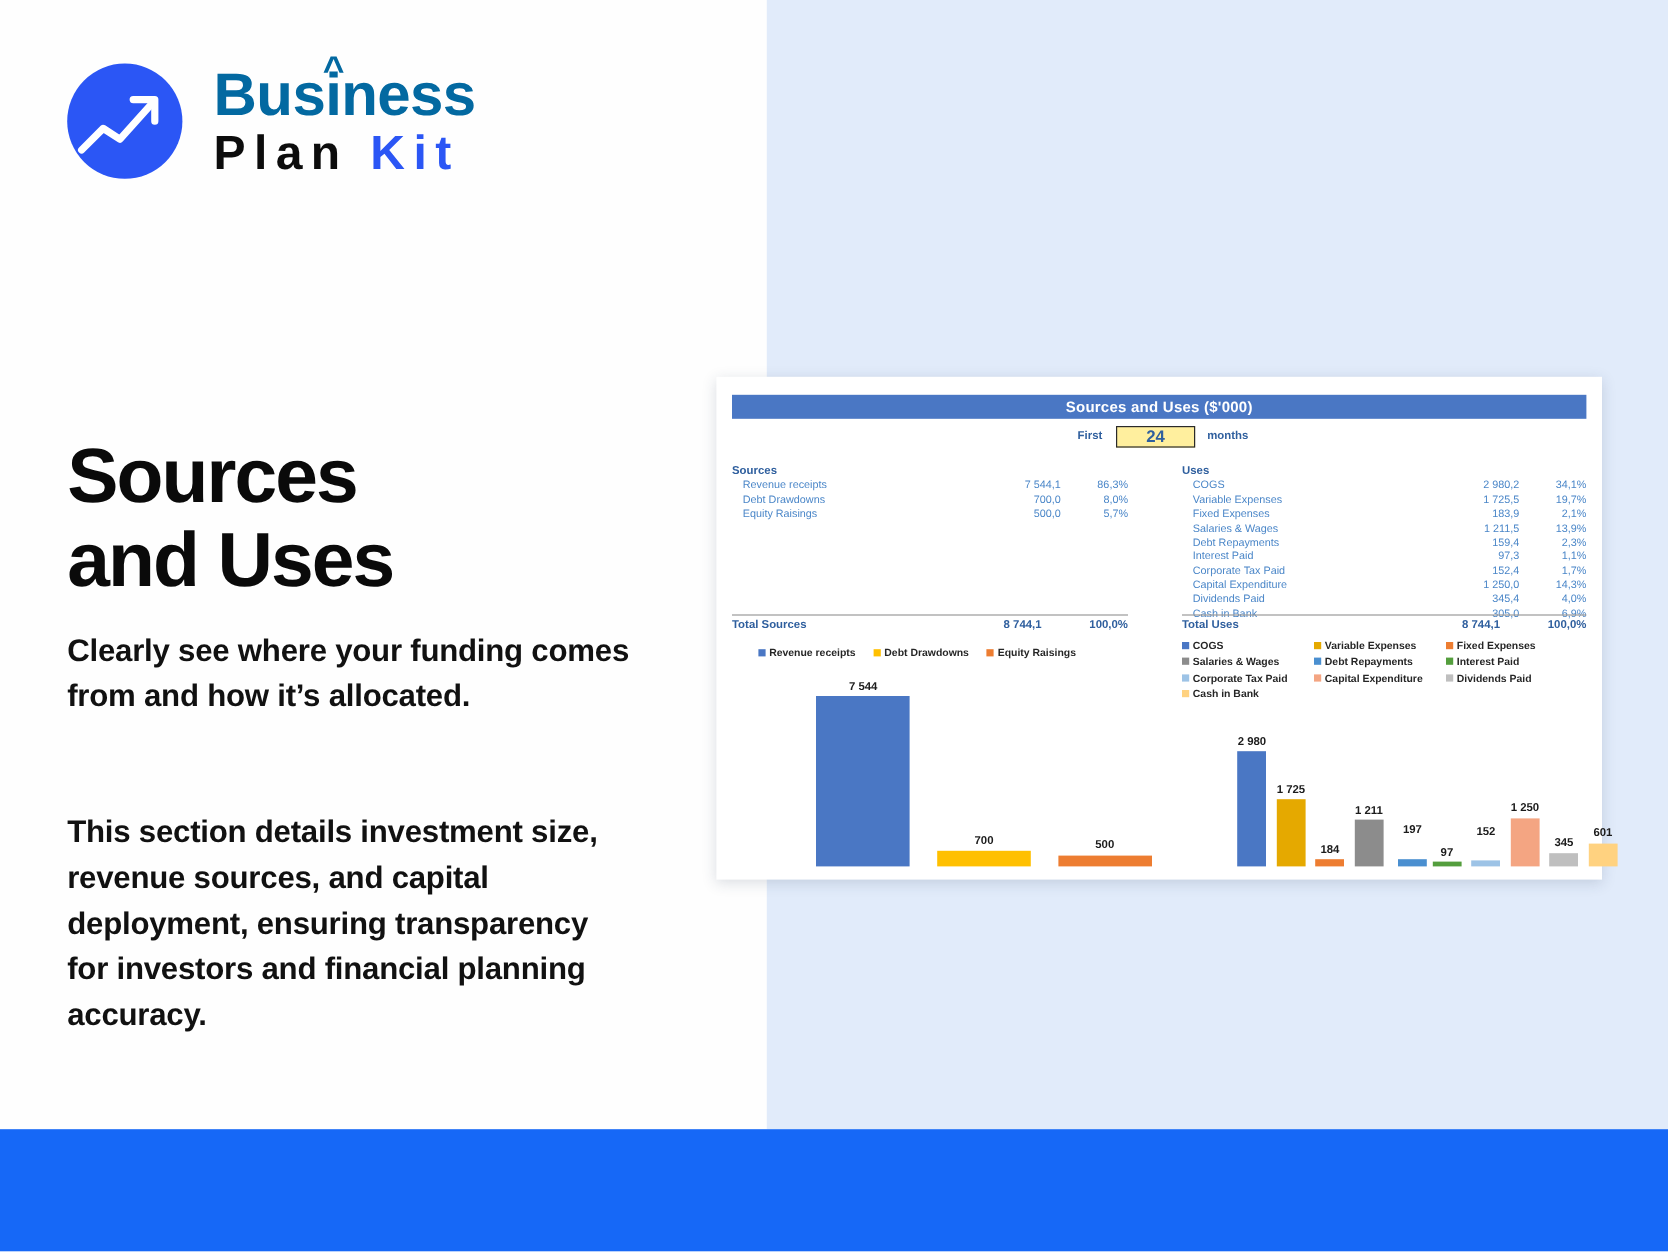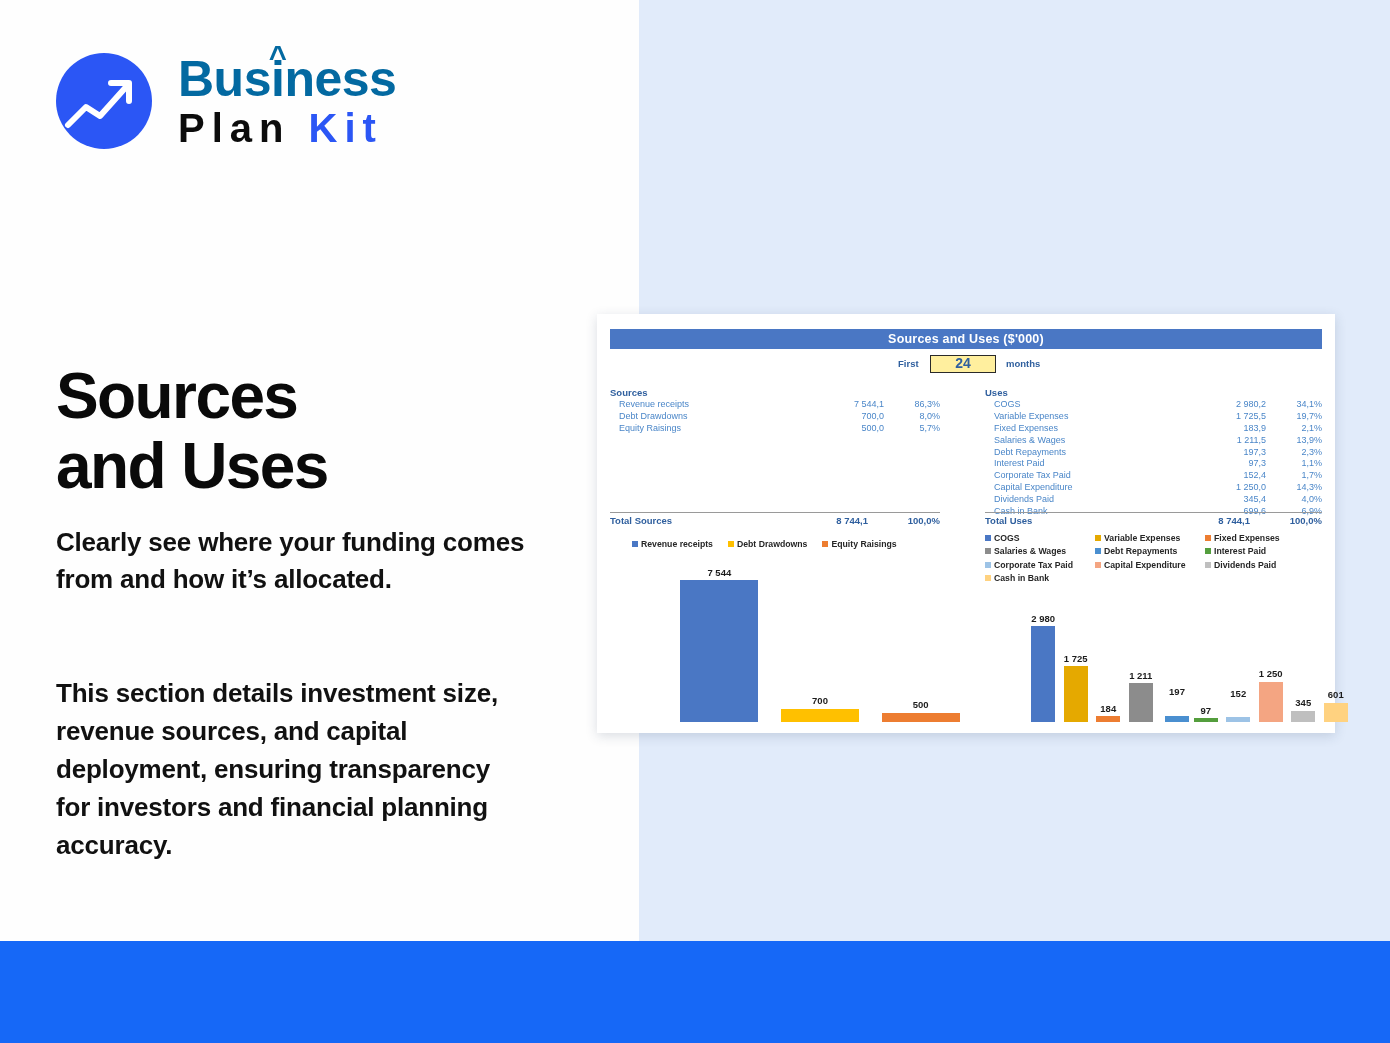--- a/index.html
+++ b/index.html
@@ -215,21 +215,21 @@
           <span class="v1">183,9</span>
           <span class="v2">2,1%</span>
         </div>
         <div class="rowline">
           <span class="nm">Salaries &amp; Wages</span>
           <span class="v1">1 211,5</span>
           <span class="v2">13,9%</span>
         </div>
         <div class="rowline">
           <span class="nm">Debt Repayments</span>
-          <span class="v1">197,3</span>
+          <span class="v1">159,4</span>
           <span class="v2">2,3%</span>
         </div>
         <div class="rowline">
           <span class="nm">Interest Paid</span>
           <span class="v1">97,3</span>
           <span class="v2">1,1%</span>
         </div>
         <div class="rowline">
           <span class="nm">Corporate Tax Paid</span>
           <span class="v1">152,4</span>
@@ -240,21 +240,21 @@
           <span class="v1">1 250,0</span>
           <span class="v2">14,3%</span>
         </div>
         <div class="rowline">
           <span class="nm">Dividends Paid</span>
           <span class="v1">345,4</span>
           <span class="v2">4,0%</span>
         </div>
         <div class="rowline">
           <span class="nm">Cash in Bank</span>
-          <span class="v1">699,6</span>
+          <span class="v1">305,0</span>
           <span class="v2">6,9%</span>
         </div>
       </div>
   </div>
   <div id="uses-total" class="total-row">
     <span class="nm">Total Uses</span>
     <span class="v1">8 744,1</span>
     <span class="v2">100,0%</span>
   </div>
 

